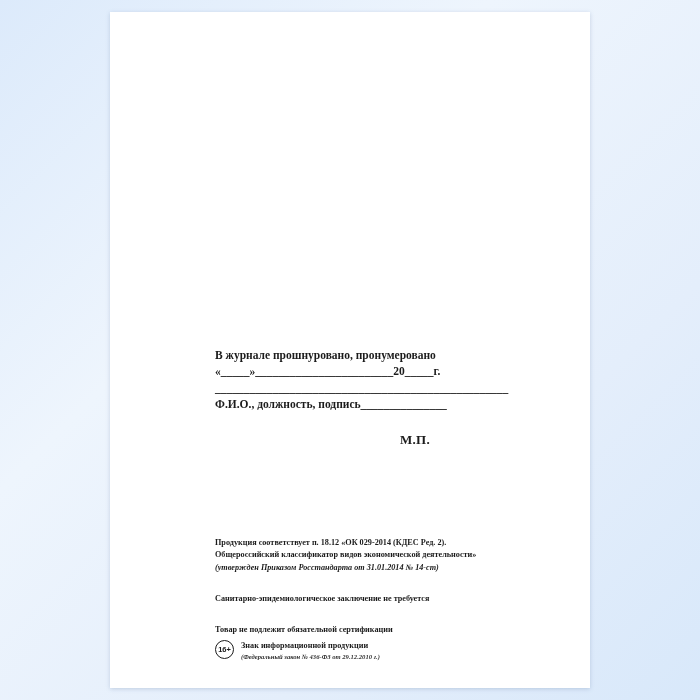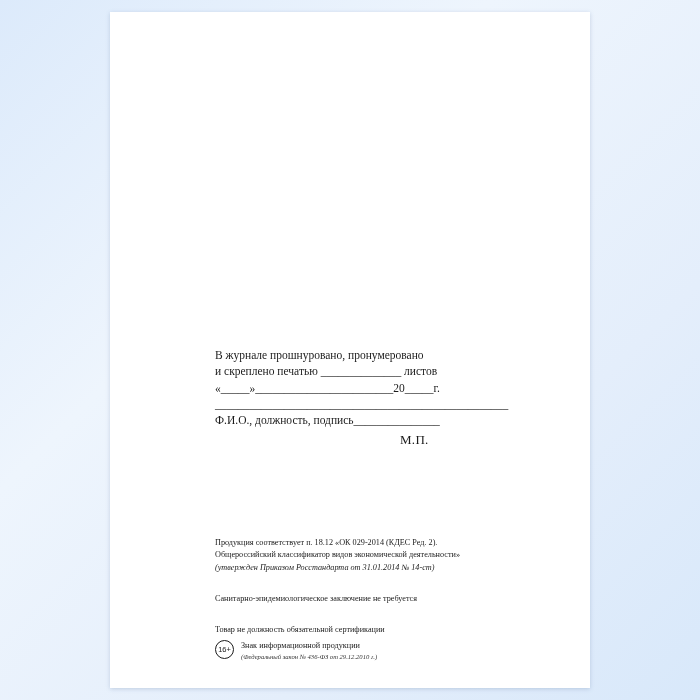--- a/index.html
+++ b/index.html
@@ -19,20 +19,21 @@
     background: linear-gradient(135deg, #dceafb 0%, #eef5fd 35%, #e4eefb 70%, #d8e8fa 100%);
   }
   #page-sheet {
     position: absolute;
     left: 110px;
     top: 12px;
     width: 480px;
     height: 676px;
     background: #ffffff;
     box-shadow: 0 1px 4px rgba(90,120,160,0.28);
+    font-weight: bold;
   }
   .block {
     position: absolute;
     color: #1b1b1b;
   }
   #attestation-block {
     left: 105px;
     top: 335px;
     width: 330px;
     font-size: 11.5px;
@@ -92,34 +93,33 @@
 </style>
 </head>
 <body>
 
 <div id="bg-gradient"></div>
 
 <div id="page-sheet">
 
   <div class="block" id="attestation-block">
     <div class="line">В журнале прошнуровано, пронумеровано</div>
-    <div class="line">и скреплено печатью ______________ листов</div>
     <div class="line">«_____»________________________20_____г.</div>
     <div class="line">___________________________________________________</div>
     <div class="line">Ф.И.О., должность, подпись_______________</div>
   </div>
 
   <div class="block" id="stamp-mark">М.П.</div>
 
   <div class="block" id="compliance-block">
     <div>Продукция соответствует п. 18.12 «ОК 029-2014 (КДЕС Ред. 2).</div>
     <div>Общероссийский классификатор видов экономической деятельности»</div>
     <div class="italic">(утвержден Приказом Росстандарта от 31.01.2014 № 14-ст)</div>
     <div class="gap">Санитарно-эпидемиологическое заключение не требуется</div>
-    <div class="gap">Товар не должность обязательной сертификации</div>
+    <div class="gap">Товар не подлежит обязательной сертификации</div>
   </div>
 
   <div class="block" id="info-mark-block">
     <div id="age-badge">16+</div>
     <div id="info-mark-text">
       <div>Знак информационной продукции</div>
       <div class="law">(Федеральный закон № 436-ФЗ от 29.12.2010 г.)</div>
     </div>
   </div>
 

